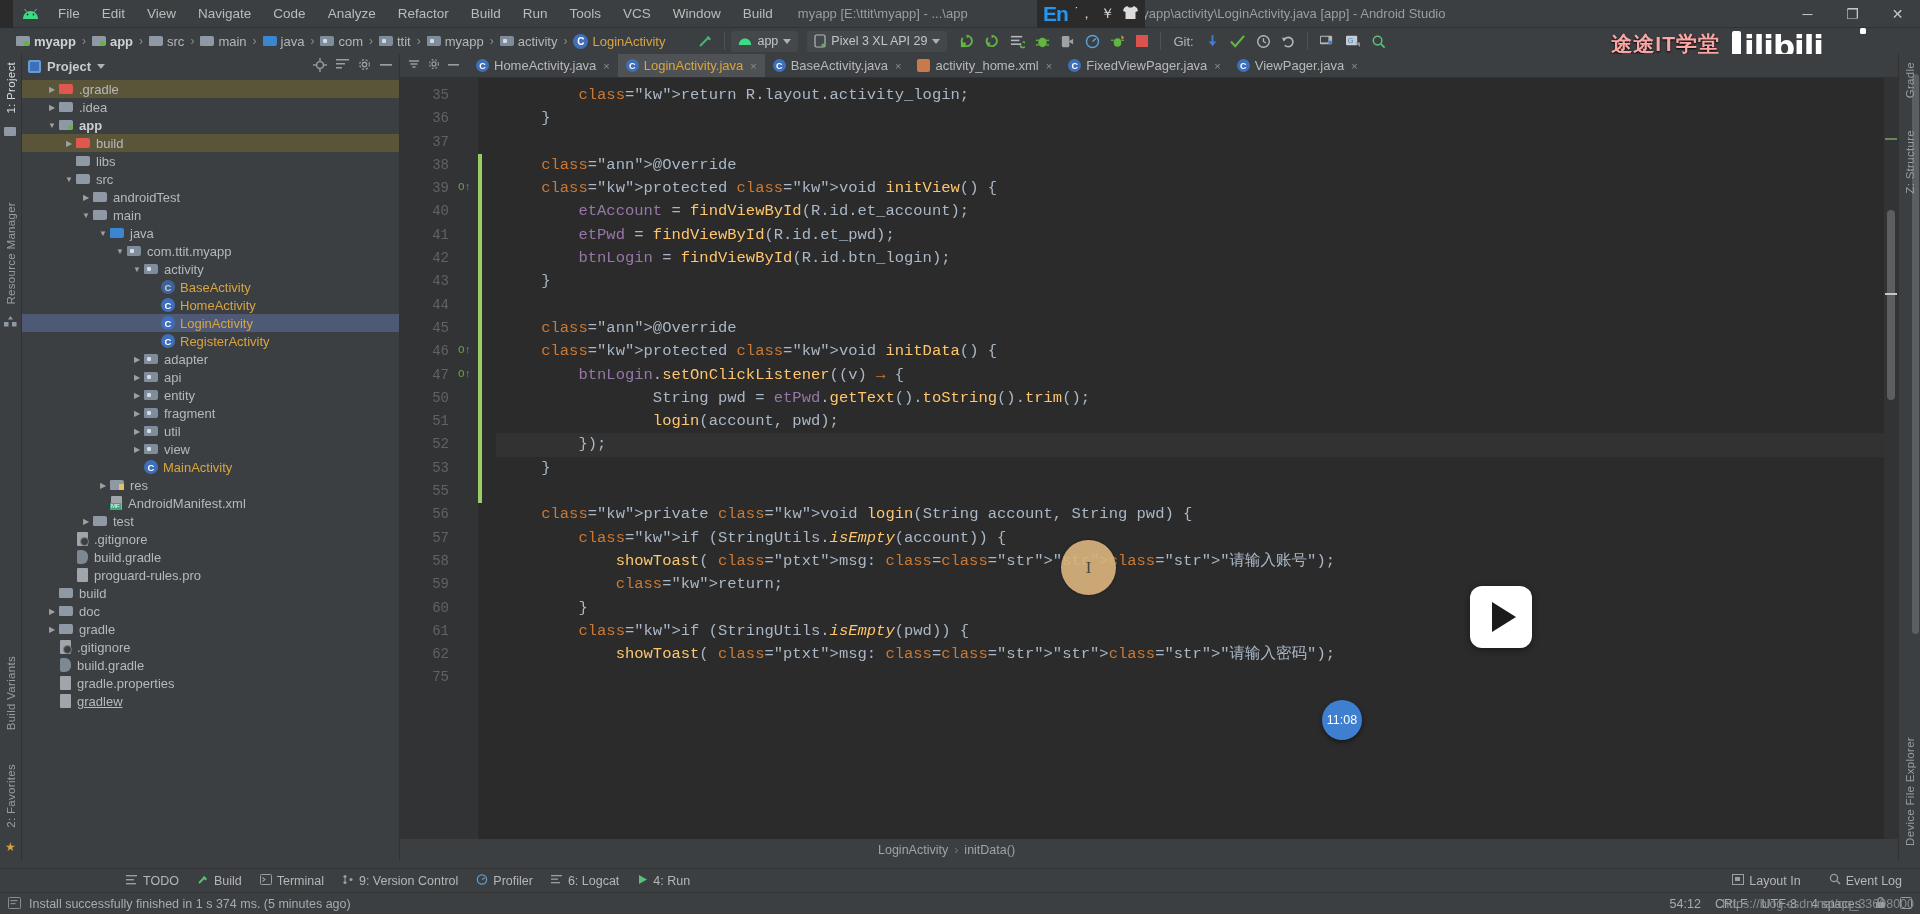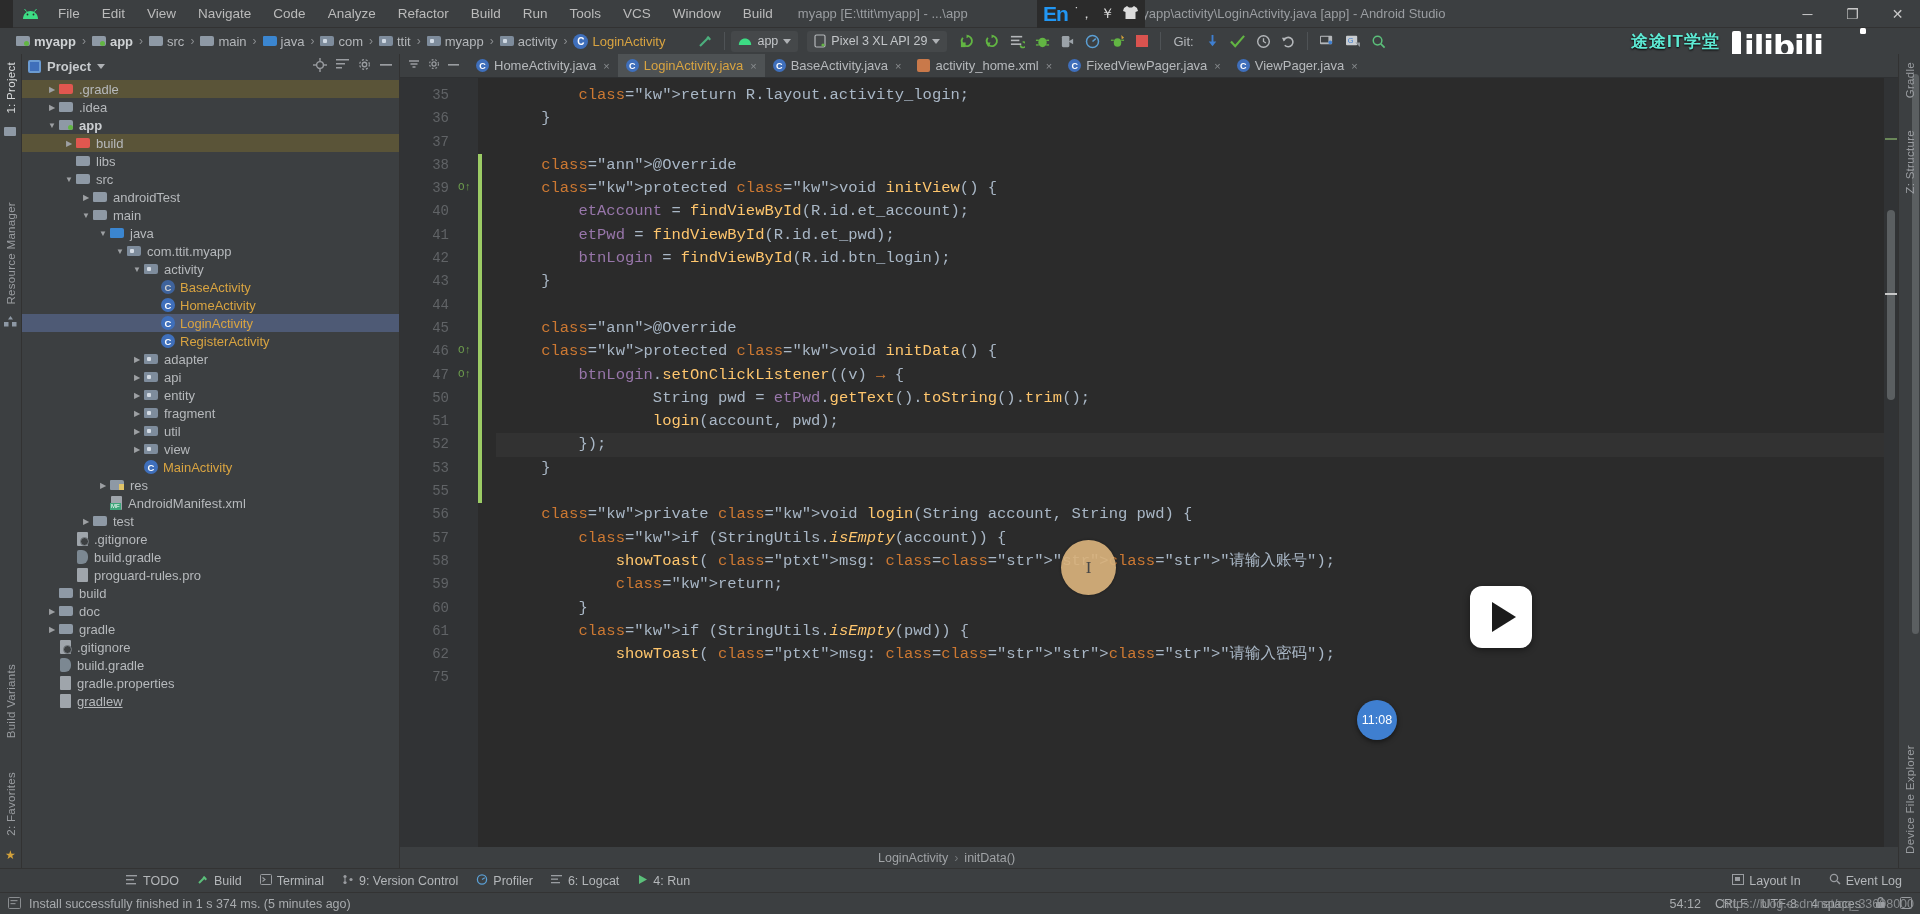--- a/index.html
+++ b/index.html
@@ -99,21 +99,21 @@
   }
   .run-config, .device-sel {
     background: #45484a; border-radius: 3px; height: 21px;
     display: flex; align-items: center; gap: 5px; padding: 0 7px;
     color: #c3c6c9; font-size: 12.5px; white-space: nowrap;
   }
   .caret-d { width:0;height:0;border-left:4px solid transparent;border-right:4px solid transparent;border-top:5px solid #aeb1b4; }
   .git-lbl { color: #b4b7ba; font-size: 13px; margin: 0 6px; }
   .brand-cn {
     position: absolute; right: 200px; top: 2px;
-    color: #5eead4; font-size: 17px; font-weight: bold;
+    color: #fca5a5; font-size: 21px; font-weight: bold;
     letter-spacing: 1px; text-shadow: 0 1px 2px #000;
   }
   .brand-bili {
     position: absolute; right: 20px; top: -2px;
     color: #ffffff; font-size: 30px; font-weight: bold;
     font-family: "DejaVu Sans", sans-serif; letter-spacing: -1px;
   }
 
   
   .body { flex: 1 1 auto; display: flex; min-height: 0; position: relative; }
@@ -307,20 +307,21 @@
     flex: 0 0 21px; padding-left: 478px; gap:6px;
   }
   .ed-crumb span { color:#a0a3a6; font-size:12.5px; }
   .ed-crumb .sp { color:#75787b; }
 
   
   .bottombar {
     height: 24px; background: #3c3f41; display:flex; align-items:center;
     flex: 0 0 24px; gap: 2px; padding-left: 118px; border-top:1px solid #333;
     position:relative;
+    margin-top:8px;
   }
   .bb-item {
     display:flex; align-items:center; gap:5px; padding:2px 8px;
     color:#b4b7ba; font-size:12.5px; white-space:nowrap;
   }
   .bb-right { margin-left:auto; display:flex; align-items:center; gap:12px; padding-right:10px;}
 
   
   .statusbar {
     height: 22px; background: #3c3f41; display:flex; align-items:center;
@@ -329,21 +330,20 @@
   }
   .sb-txt { color: #a8abae; font-size: 12.5px; white-space:nowrap;}
   .sb-right { margin-left:auto; display:flex; align-items:center; gap:14px;text-align:right; }
 
   
   .clock-bubble {
     position:absolute; left:1322px; top:700px; width:40px; height:40px;
     border-radius:50%; background:#3f7fd0; color:#fff; font-size:12.5px;
     display:flex; align-items:center; justify-content:center; z-index:60;
     box-shadow:0 2px 5px rgba(0,0,0,.5);
-    margin-left:35px;
   }
   .play-badge {
     position:absolute; left:1470px; top:586px; width:62px; height:62px;
     border-radius:12px; background:#ffffff; z-index:60;
     display:flex; align-items:center; justify-content:center;
     box-shadow:0 2px 7px rgba(0,0,0,.45);
   }
   .play-tri {
     width:0;height:0;border-top:15px solid transparent;border-bottom:15px solid transparent;
     border-left:24px solid #1b1b1b; margin-left:6px;

